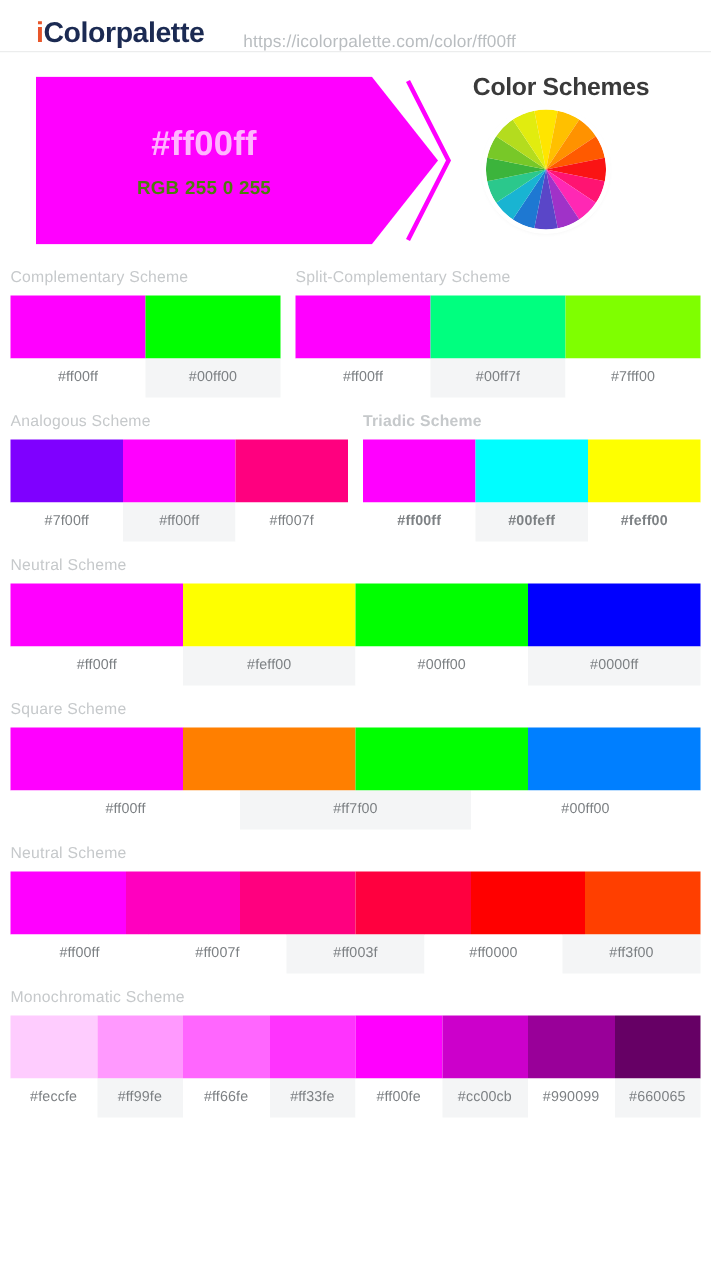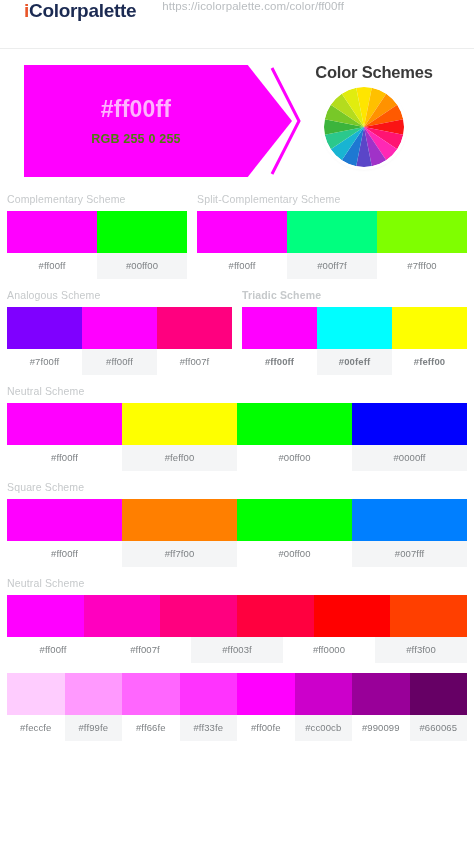--- a/index.html
+++ b/index.html
@@ -18,24 +18,24 @@
   .page {
     position: relative;
     width: 474px;
     height: 842px;
     background: #ffffff;
   }
 
   
   .header {
     position: relative;
-    height: 49px;
-    background: #ffffff;
-    display: flex;
-    align-items: flex-start;
+    height: 35px;
+    background: #ffffff;
+    display: flex;
+    align-items: flex-end;
     border-bottom: 1px solid #eceded;
   }
   .logo {
     margin-left: 24px;
     font-size: 19px;
     font-weight: bold;
     letter-spacing: -0.3px;
     white-space: nowrap;
   }
   .logo-i { color: #e8562a; }
@@ -297,21 +297,20 @@
           <div class="swatch-strip">
             <div class="swatch" style="background: rgb(255, 0, 255);"></div>
             <div class="swatch" style="background: rgb(255, 127, 0);"></div>
             <div class="swatch" style="background: rgb(0, 255, 0);"></div>
             <div class="swatch" style="background: rgb(0, 127, 255);"></div>
           </div>
           <div class="label-strip">
             <div class="hex-label plain">#ff00ff</div>
             <div class="hex-label tint">#ff7f00</div>
             <div class="hex-label plain">#00ff00</div>
-            <div class="hex-label tint">#007fff</div>
           </div>
         </div>
       </div>
       <div class="scheme-row">
         <div class="scheme-block" style="flex-grow: 6; flex-shrink: 6;">
           <div class="scheme-label">Neutral Scheme</div>
           <div class="swatch-strip">
             <div class="swatch" style="background: rgb(255, 0, 255);"></div>
             <div class="swatch" style="background: rgb(255, 0, 191);"></div>
             <div class="swatch" style="background: rgb(255, 0, 127);"></div>
@@ -323,20 +322,21 @@
             <div class="hex-label plain">#ff00ff</div>
             <div class="hex-label plain">#ff007f</div>
             <div class="hex-label tint">#ff003f</div>
             <div class="hex-label plain">#ff0000</div>
             <div class="hex-label tint">#ff3f00</div>
           </div>
         </div>
       </div>
       <div class="scheme-row">
         <div class="scheme-block" style="flex-grow: 8; flex-shrink: 8;">
+          <div class="scheme-label">Monochromatic Scheme</div>
           <div class="swatch-strip">
             <div class="swatch" style="background: rgb(254, 204, 254);"></div>
             <div class="swatch" style="background: rgb(255, 153, 254);"></div>
             <div class="swatch" style="background: rgb(255, 102, 254);"></div>
             <div class="swatch" style="background: rgb(255, 51, 254);"></div>
             <div class="swatch" style="background: rgb(255, 0, 254);"></div>
             <div class="swatch" style="background: rgb(204, 0, 203);"></div>
             <div class="swatch" style="background: rgb(153, 0, 153);"></div>
             <div class="swatch" style="background: rgb(102, 0, 101);"></div>
           </div>

